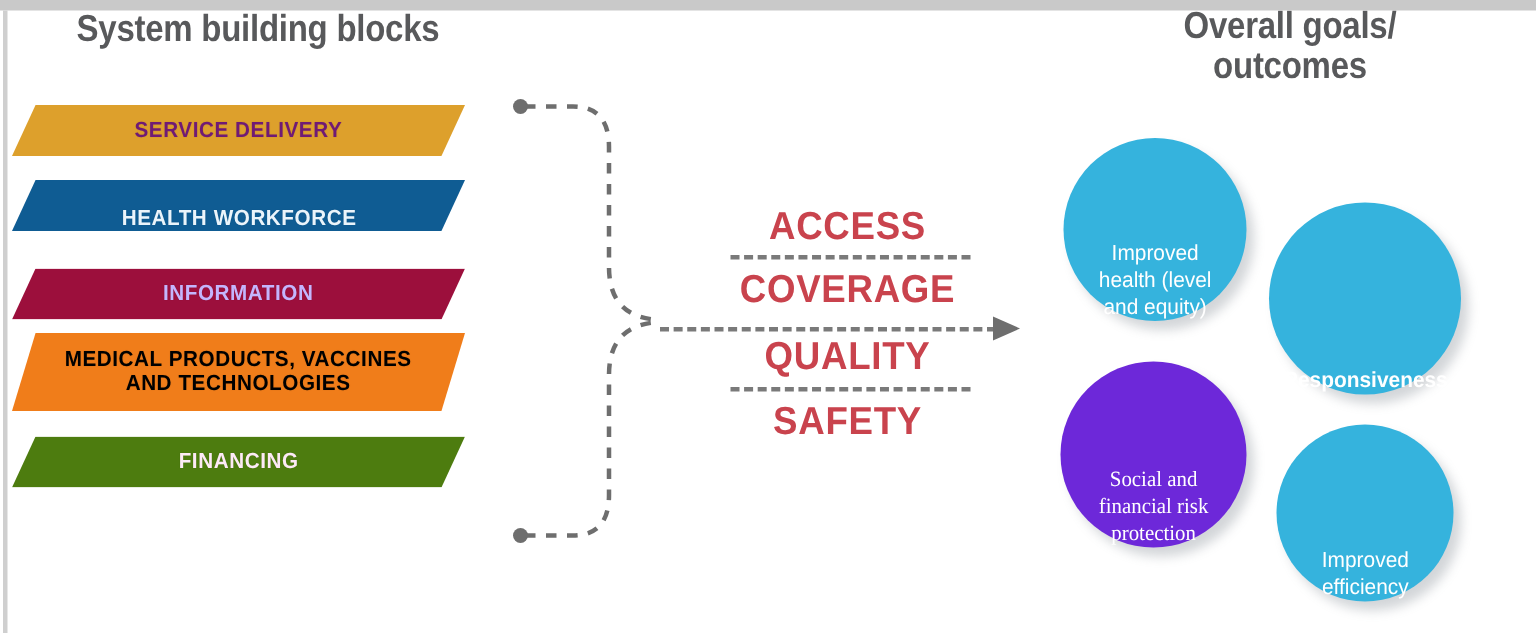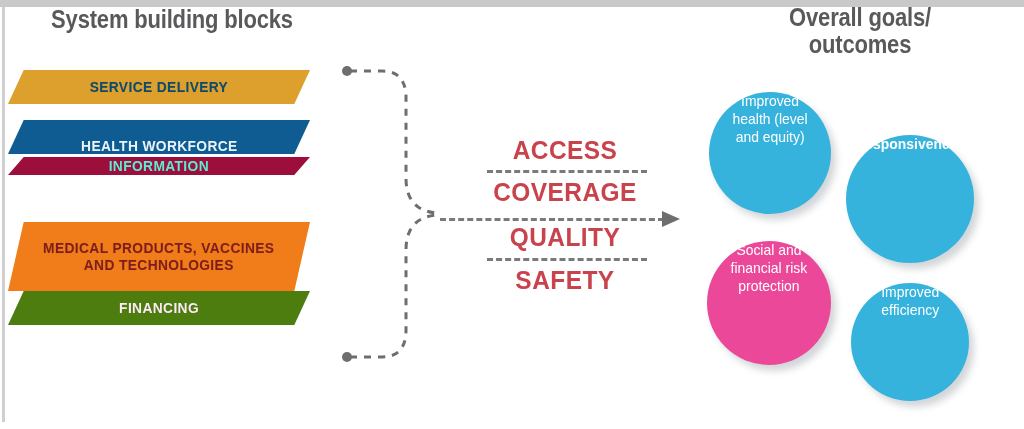--- a/index.html
+++ b/index.html
@@ -95,21 +95,21 @@
     border-top: 3px dashed #7a7a7a;
   }
 
   
   .circle {
     position: absolute;
     border-radius: 50%;
     background: #35b3dd;
     color: #ffffff;
     display: flex;
-    align-items: flex-start;
+    align-items: flex-end;
     justify-content: center;
     text-align: center;
     font-size: 14.5px;
     line-height: 1.25;
     box-shadow: 5px 6px 7px rgba(120,130,140,0.33);
   }
   .circle .ctext { padding: 0 8px; transform: scaleX(0.96); }
 </style>
 </head>
 <body>
@@ -119,33 +119,33 @@
   <div class="top-bar" style="background: rgb(201, 201, 201);"></div>
   <div class="left-rule"></div>
 
   <div class="heading" id="heading-left" style="color: rgb(88, 89, 91);">System building blocks</div>
 
   <div class="heading" id="heading-right" style="color: rgb(88, 89, 91);">
     <div>Overall goals/</div>
     <div>outcomes</div>
   </div>
 
-  <div class="block" id="block-0" style="top: 70px; height: 34px; background: rgb(221, 160, 44); color: #0c4a6e;">
+  <div class="block" id="block-0" style="top: 70px; height: 34px; background: rgb(221, 160, 44); color: #701a75;">
     <span class="label">SERVICE DELIVERY</span>
   </div>
 
   <div class="block" id="block-1" style="top: 120px; height: 34px; background: rgb(15, 92, 147); color: rgb(234, 244, 251); align-items: flex-end;">
     <span class="label">HEALTH WORKFORCE</span>
   </div>
 
-  <div class="block" id="block-2" style="top: 157px; height: 18px; background: rgb(156, 15, 60); color: #5eead4;">
+  <div class="block" id="block-2" style="top: 179px; height: 34px; background: rgb(156, 15, 60); color: #c4b5fd;">
     <span class="label">INFORMATION</span>
   </div>
 
-  <div class="block" id="block-3" style="top: 222px; height: 69px; background: rgb(240, 125, 26); color: #7f1d1d; justify-content: center;">
+  <div class="block" id="block-3" style="top: 222px; height: 52px; background: rgb(240, 125, 26); color: #000000; justify-content: center;">
     <span class="label">
       <span>MEDICAL PRODUCTS, VACCINES</span><br>
       <span>AND TECHNOLOGIES</span>
     </span>
   </div>
 
   <div class="block" id="block-4" style="top: 291px; height: 34px; background: #4d7c0f; color: rgb(253, 234, 246);">
     <span class="label">FINANCING</span>
   </div>
 
@@ -181,21 +181,21 @@
       <span>Improved</span><br>
       <span>health (level</span><br>
       <span>and equity)</span>
     </span>
   </div>
 
   <div class="circle" style="left: 846px; top: 135px; width: 128px; height: 128px; background: rgb(53, 179, 221); font-weight: bold;">
     <span class="ctext">Responsiveness</span>
   </div>
 
-  <div class="circle" style="left: 707px; top: 241px; width: 124px; height: 124px; background: #ec4899;">
+  <div class="circle" style="left: 707px; top: 241px; width: 124px; height: 124px; background: #6d28d9; font-family: Liberation Serif, serif;">
     <span class="ctext">
       <span>Social and</span><br>
       <span>financial risk</span><br>
       <span>protection</span>
     </span>
   </div>
 
   <div class="circle" style="left: 851px; top: 283px; width: 118px; height: 118px; background: rgb(53, 179, 221);">
     <span class="ctext">
       <span>Improved</span><br>

